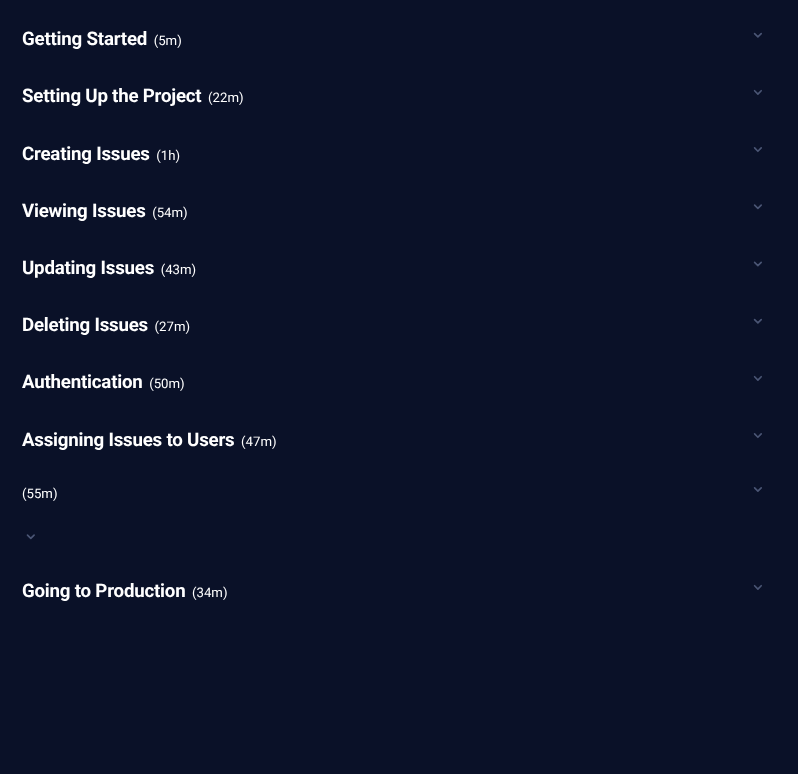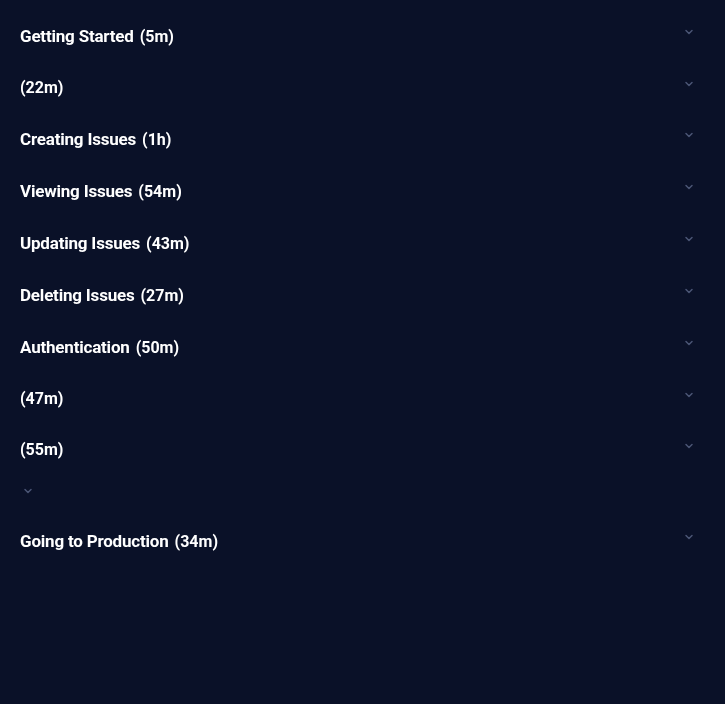--- a/index.html
+++ b/index.html
@@ -31,22 +31,22 @@
       gap: 6px;
     }
     .section-title {
       color: #ffffff;
       font-size: 17px;
       font-weight: 700;
       letter-spacing: -0.2px;
     }
     .section-duration {
       color: #ffffff;
-      font-size: 16px;
-      font-weight: 700;
+      font-size: 12px;
+      font-weight: 400;
     }
     .chevron {
       display: flex;
       align-items: center;
       justify-content: center;
       width: 16px;
       height: 16px;
       color: #4a5574;
       margin-right: 8px;
       margin-top: -8px;
@@ -66,20 +66,21 @@
         <span class="section-duration">(5m)</span>
       </div>
       <span class="chevron">
         <svg viewBox="0 0 24 24" fill="none" stroke="currentColor" stroke-width="3" stroke-linecap="round" stroke-linejoin="round">
           <polyline points="6 9 12 15 18 9"></polyline>
         </svg>
       </span>
     </div>
     <div class="section-item">
       <div class="section-left">
+        <span class="section-title">Setting Up the Project</span>
         <span class="section-duration">(22m)</span>
       </div>
       <span class="chevron">
         <svg viewBox="0 0 24 24" fill="none" stroke="currentColor" stroke-width="3" stroke-linecap="round" stroke-linejoin="round">
           <polyline points="6 9 12 15 18 9"></polyline>
         </svg>
       </span>
     </div>
     <div class="section-item">
       <div class="section-left">
@@ -131,20 +132,21 @@
         <span class="section-duration">(50m)</span>
       </div>
       <span class="chevron">
         <svg viewBox="0 0 24 24" fill="none" stroke="currentColor" stroke-width="3" stroke-linecap="round" stroke-linejoin="round">
           <polyline points="6 9 12 15 18 9"></polyline>
         </svg>
       </span>
     </div>
     <div class="section-item">
       <div class="section-left">
+        <span class="section-title">Assigning Issues to Users</span>
         <span class="section-duration">(47m)</span>
       </div>
       <span class="chevron">
         <svg viewBox="0 0 24 24" fill="none" stroke="currentColor" stroke-width="3" stroke-linecap="round" stroke-linejoin="round">
           <polyline points="6 9 12 15 18 9"></polyline>
         </svg>
       </span>
     </div>
     <div class="section-item">
       <div class="section-left">

